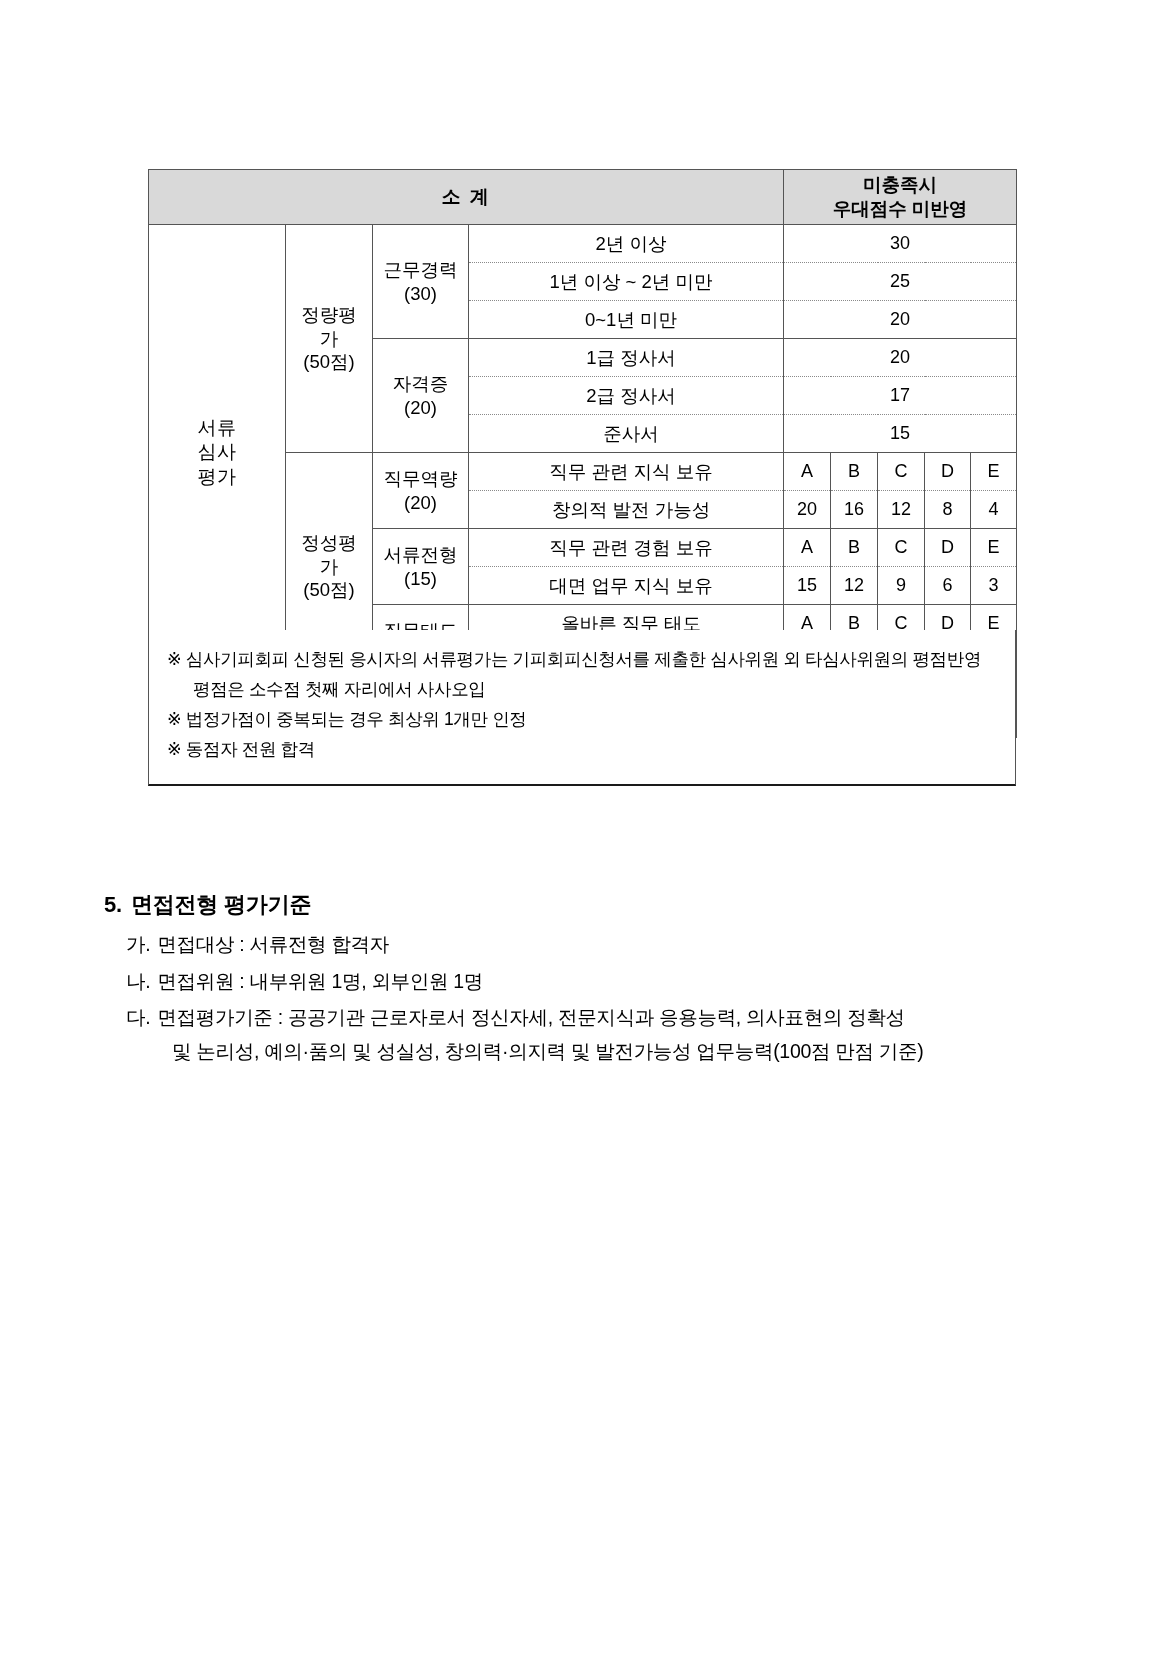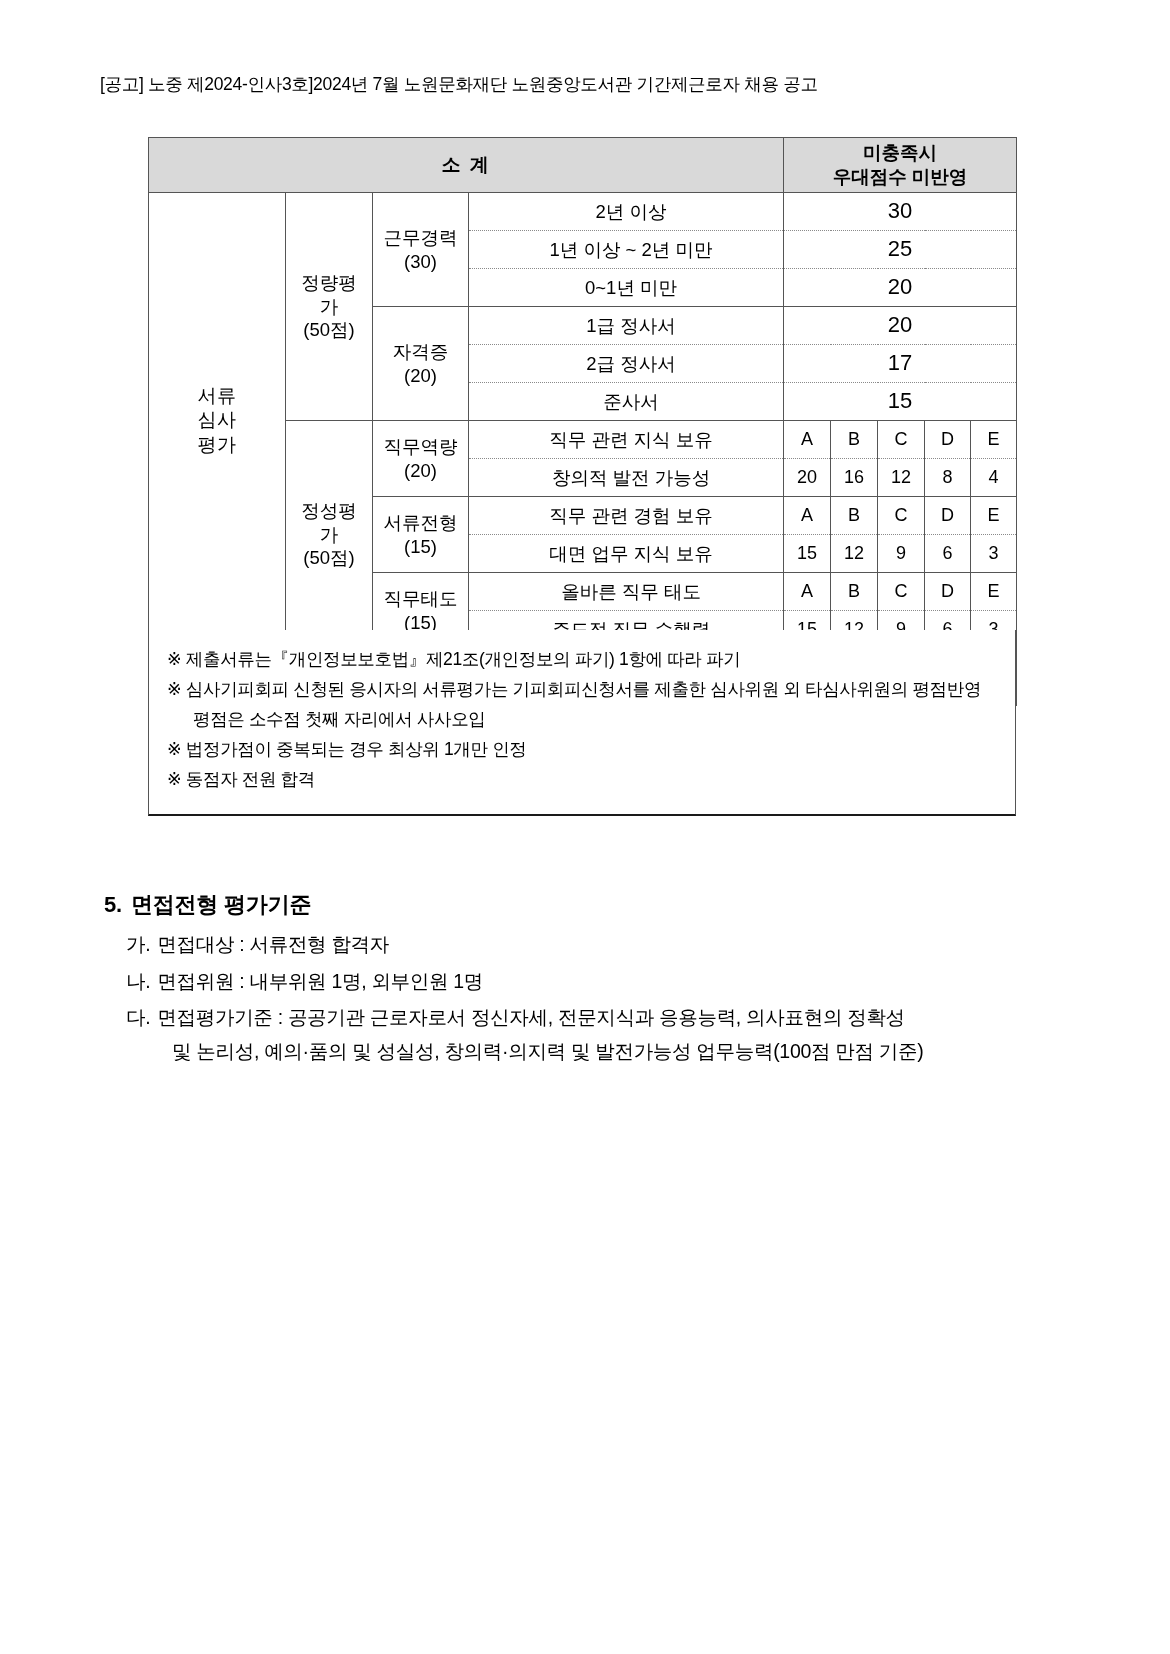--- a/index.html
+++ b/index.html
@@ -39,20 +39,21 @@
     position: absolute;
     left: 148px;
     top: 137px;
     width: 868px;
   }
   table.eval {
     border-collapse: collapse;
     table-layout: fixed;
     width: 868px;
     font-size: 18px;
+    margin-top: 32px;
   }
   table.eval td {
     border: 1px solid #555;
     padding: 0;
     text-align: center;
     vertical-align: middle;
     color: #000;
     line-height: 1.28;
   }
   .outer-top td { border-top: 2px solid #1a1a1a; }
@@ -80,21 +81,21 @@
     font-size: 18.5px;
     line-height: 1.3;
   }
   .crit {
     text-align: right;
     padding-left: 10px !important;
     font-size: 18.5px;
     height: 37px;
   }
   .score {
-    font-size: 22px;
+    font-size: 18px;
     height: 37px;
   }
   .dotted-b { border-bottom: 1px dotted #8a8a8a !important; }
   .dotted-t { border-top: 1px dotted #8a8a8a !important; }
   .dotted-r { border-right: 1px dotted #8a8a8a !important; }
 
   .grade-cell {
     font-size: 18px;
     height: 37px;
   }
@@ -166,21 +167,20 @@
     display: block;
     padding-left: 46px;
     white-space: nowrap;
   }
 </style>
 </head>
 <body>
 
 <div class="page">
 
-  <div class="doc-header">[공고] 노중 제2024-인사3호]2024년 7월 노원문화재단 노원중앙도서관 기간제근로자 채용 공고</div>
 
   <div class="eval-table-wrap">
     <table class="eval">
       <colgroup>
         <col style="width:137px">
         <col style="width:87px">
         <col style="width:96px">
         <col style="width:315px">
         <col style="width:47px">
         <col style="width:47px">
@@ -312,21 +312,20 @@
 
         <tr class="subtotal-row">
           <td class="shade subtotal-label" colspan="4">소 계</td>
           <td class="shade subtotal-val" colspan="5">최대 100점 만점</td>
         </tr>
       </tbody>
     </table>
   </div>
 
   <div class="notes-box">
-    <div class="note-line">※ 제출서류는『개인정보보호법』제21조(개인정보의 파기) 1항에 따라 파기</div>
     <div class="note-line">※ 심사기피회피 신청된 응시자의 서류평가는 기피회피신청서를 제출한 심사위원 외 타심사위원의 평점반영</div>
     <div class="note-line note-cont">평점은 소수점 첫째 자리에서 사사오입</div>
     <div class="note-line">※ 법정가점이 중복되는 경우 최상위 1개만 인정</div>
     <div class="note-line">※ 동점자 전원 합격</div>
   </div>
 
   <div class="sec-head">
     <span class="num">5.</span><span>면접전형 평가기준</span>
   </div>
 

